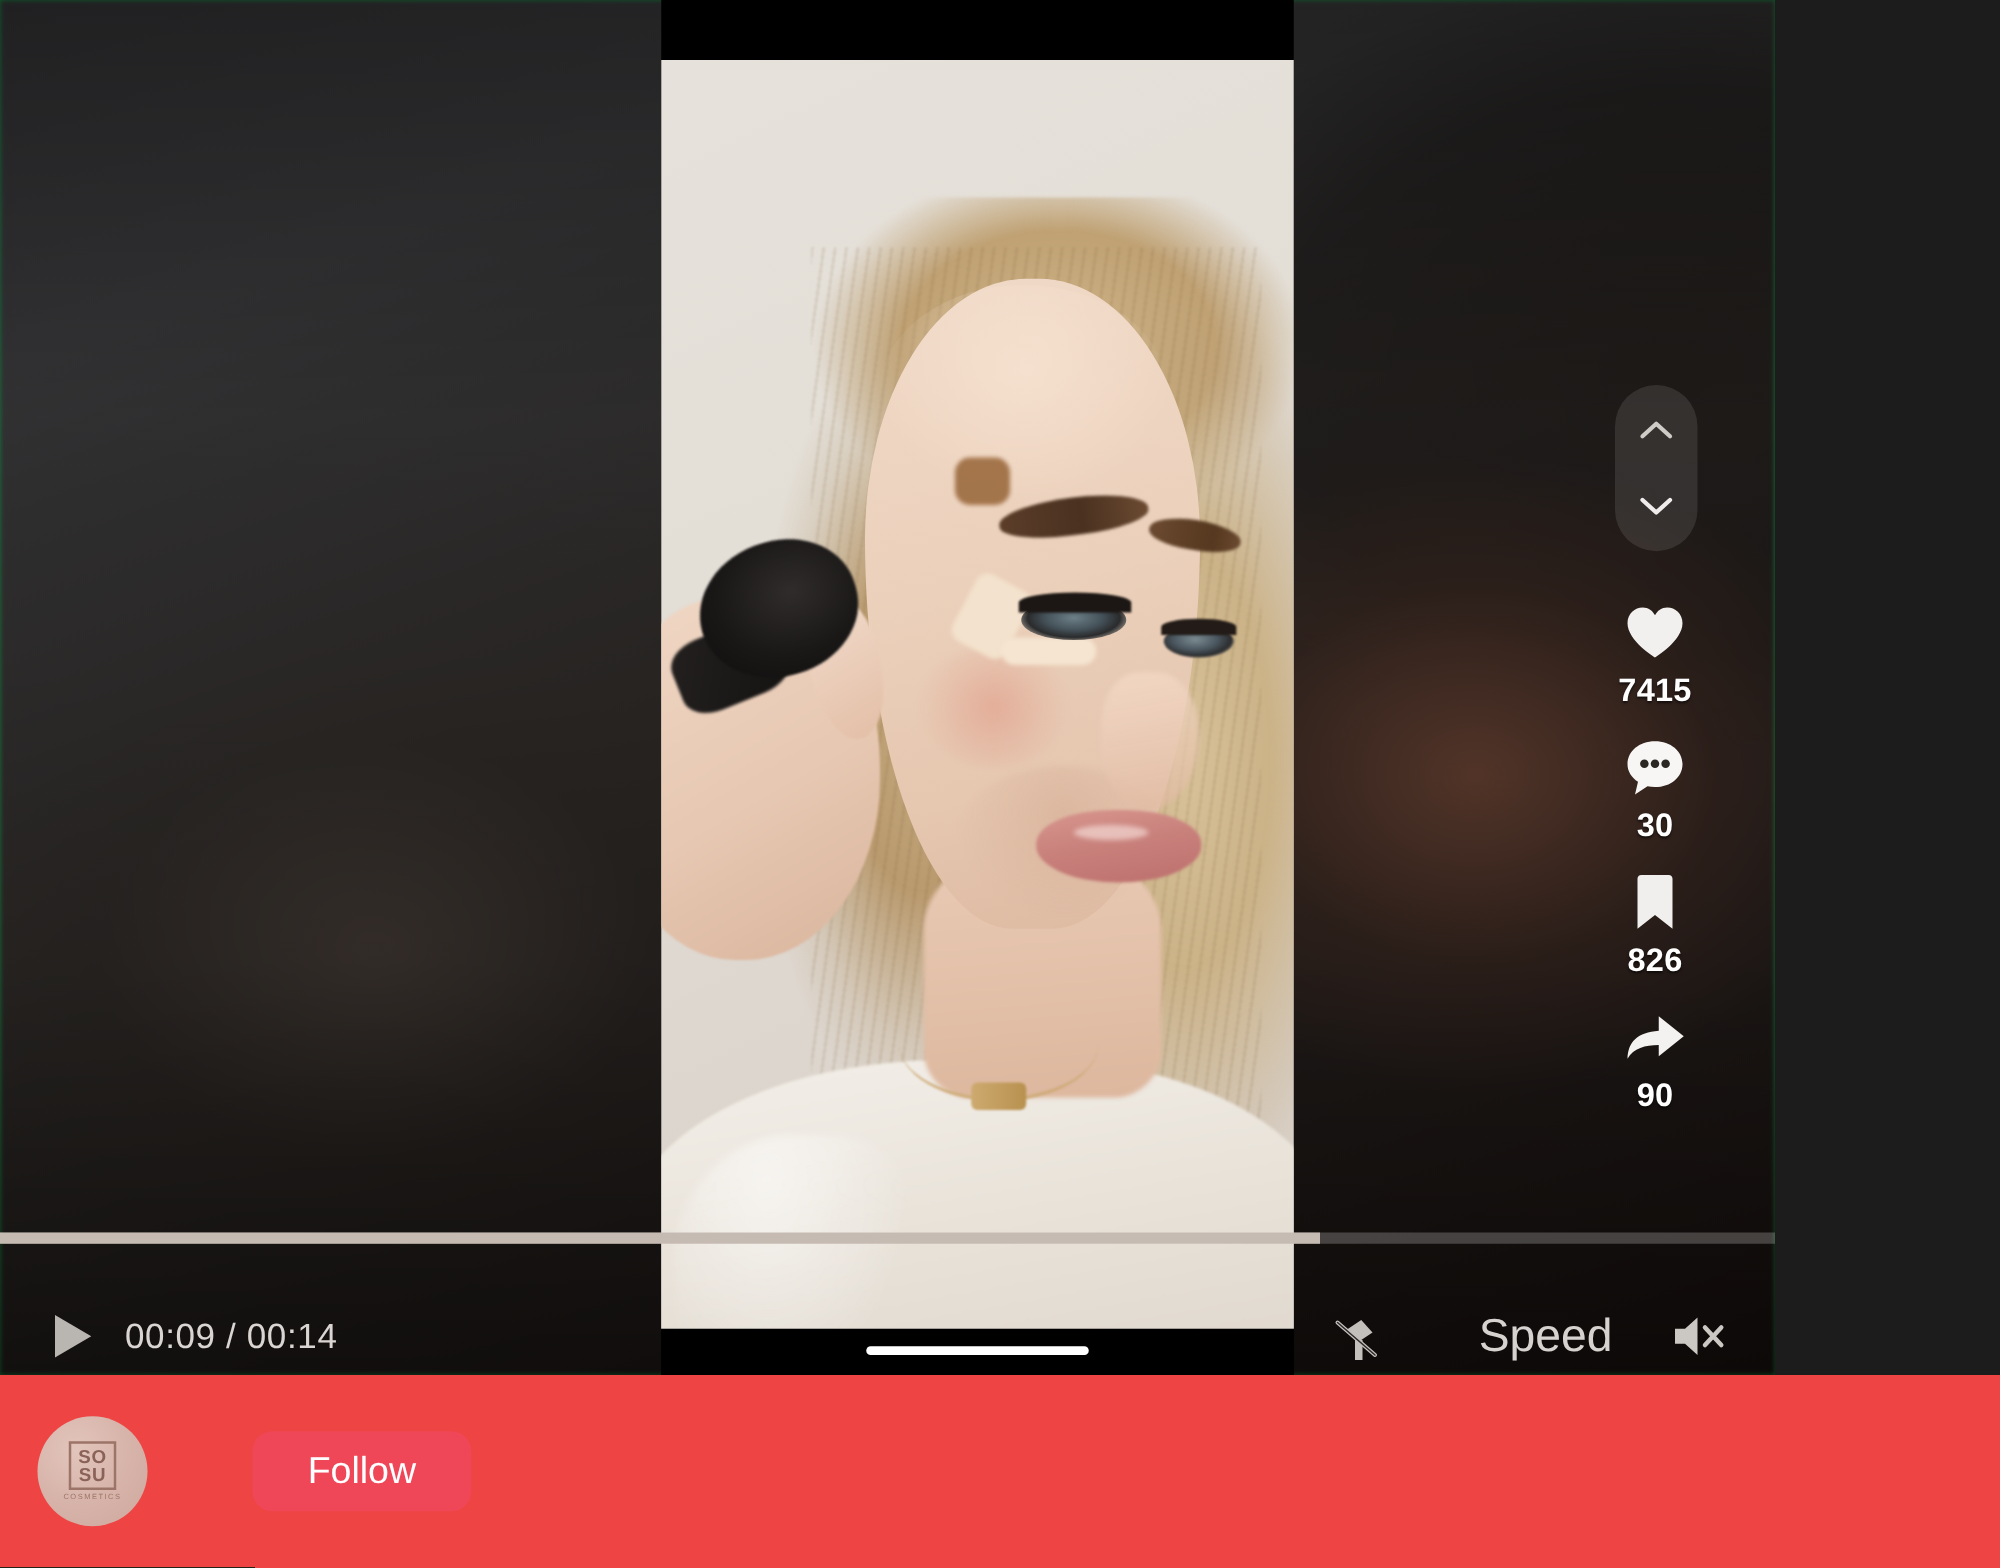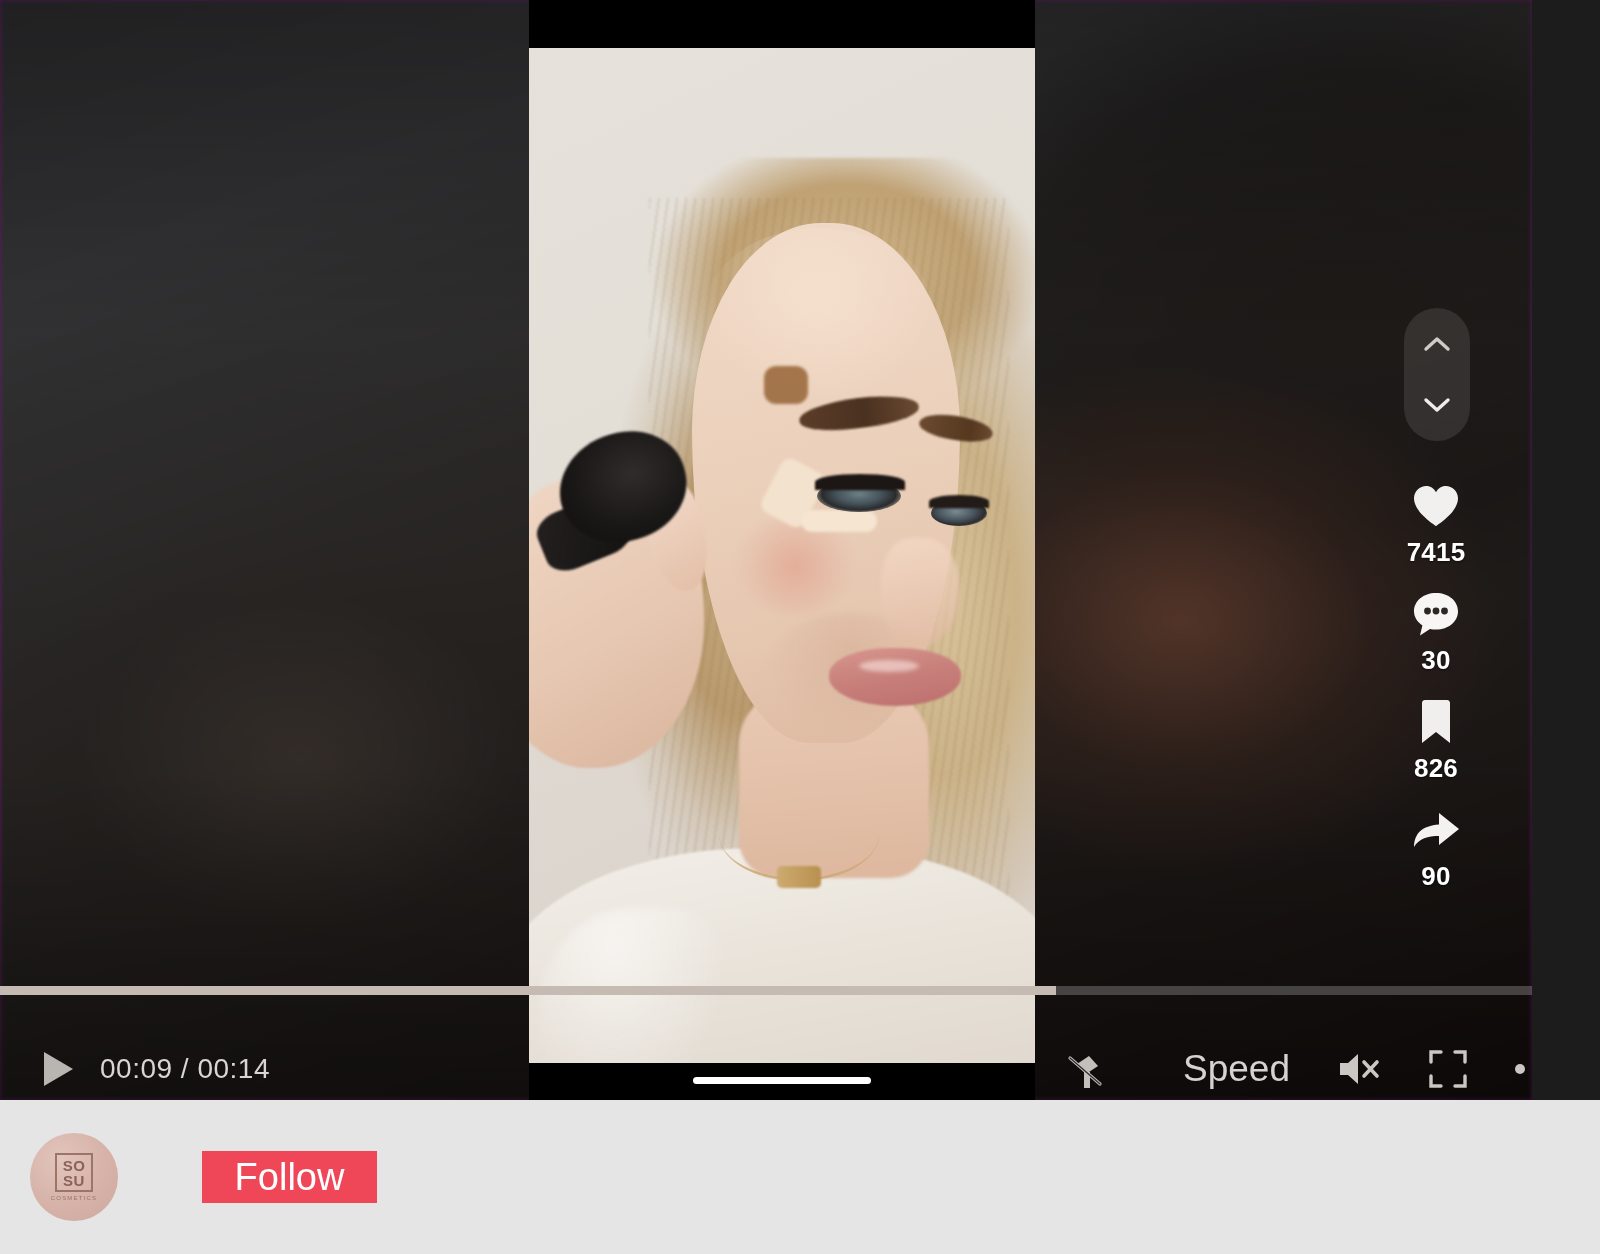--- a/index.html
+++ b/index.html
@@ -17,24 +17,24 @@
     height: 1254px;
     overflow: hidden;
     background: #1c1c1c;
   }
 
   
   .player-stage {
     position: absolute;
     left: 0;
     top: 0;
-    width: 1532px;
+    width: 1420px;
     height: 1100px;
     overflow: hidden;
-    background: #701a75;
+    background: #15803d;
   }
 
   
   .backdrop {
     position: absolute;
     inset: 0;
     background:
       radial-gradient(ellipse 420px 330px at 1180px 620px, rgba(92,58,44,0.95) 0%, rgba(60,38,30,0.55) 45%, rgba(0,0,0,0) 78%),
       radial-gradient(ellipse 400px 300px at 300px 760px, rgba(70,60,54,0.55) 0%, rgba(40,34,30,0.2) 55%, rgba(0,0,0,0) 80%),
       radial-gradient(ellipse 520px 380px at 1330px 300px, rgba(30,26,24,0.9) 0%, rgba(18,16,15,0.4) 60%, rgba(0,0,0,0) 85%),
@@ -529,21 +529,21 @@
     margin-left: 33px;
   }
 
   
   .author-bar {
     position: absolute;
     left: 0;
     top: 1100px;
     width: 1600px;
     height: 154px;
-    background: #e5e5e5;
+    background: #ef4444;
     display: flex;
     align-items: center;
   }
   .avatar {
     margin-left: 30px;
     width: 88px;
     height: 88px;
     border-radius: 50%;
     background: radial-gradient(circle at 35% 30%, #e2c5bc 0%, #d6b2a8 55%, #cfa89d 100%);
     display: flex;
@@ -599,24 +599,24 @@
   .author-meta {
     margin-top: 6px;
     font-size: 26px;
     color: #2b2c36;
   }
   .follow-btn {
     margin-left: 84px;
     background: #f04758;
     color: #fff;
     border: none;
-    border-radius: 0;
+    border-radius: 16px;
     width: 175px;
-    height: 52px;
-    font-size: 38px;
+    height: 64px;
+    font-size: 30px;
     font-family: "Liberation Sans", sans-serif;
     cursor: pointer;
   }
 </style>
 </head>
 <body>
 
 <div class="app">
 
   <div class="player-stage">

